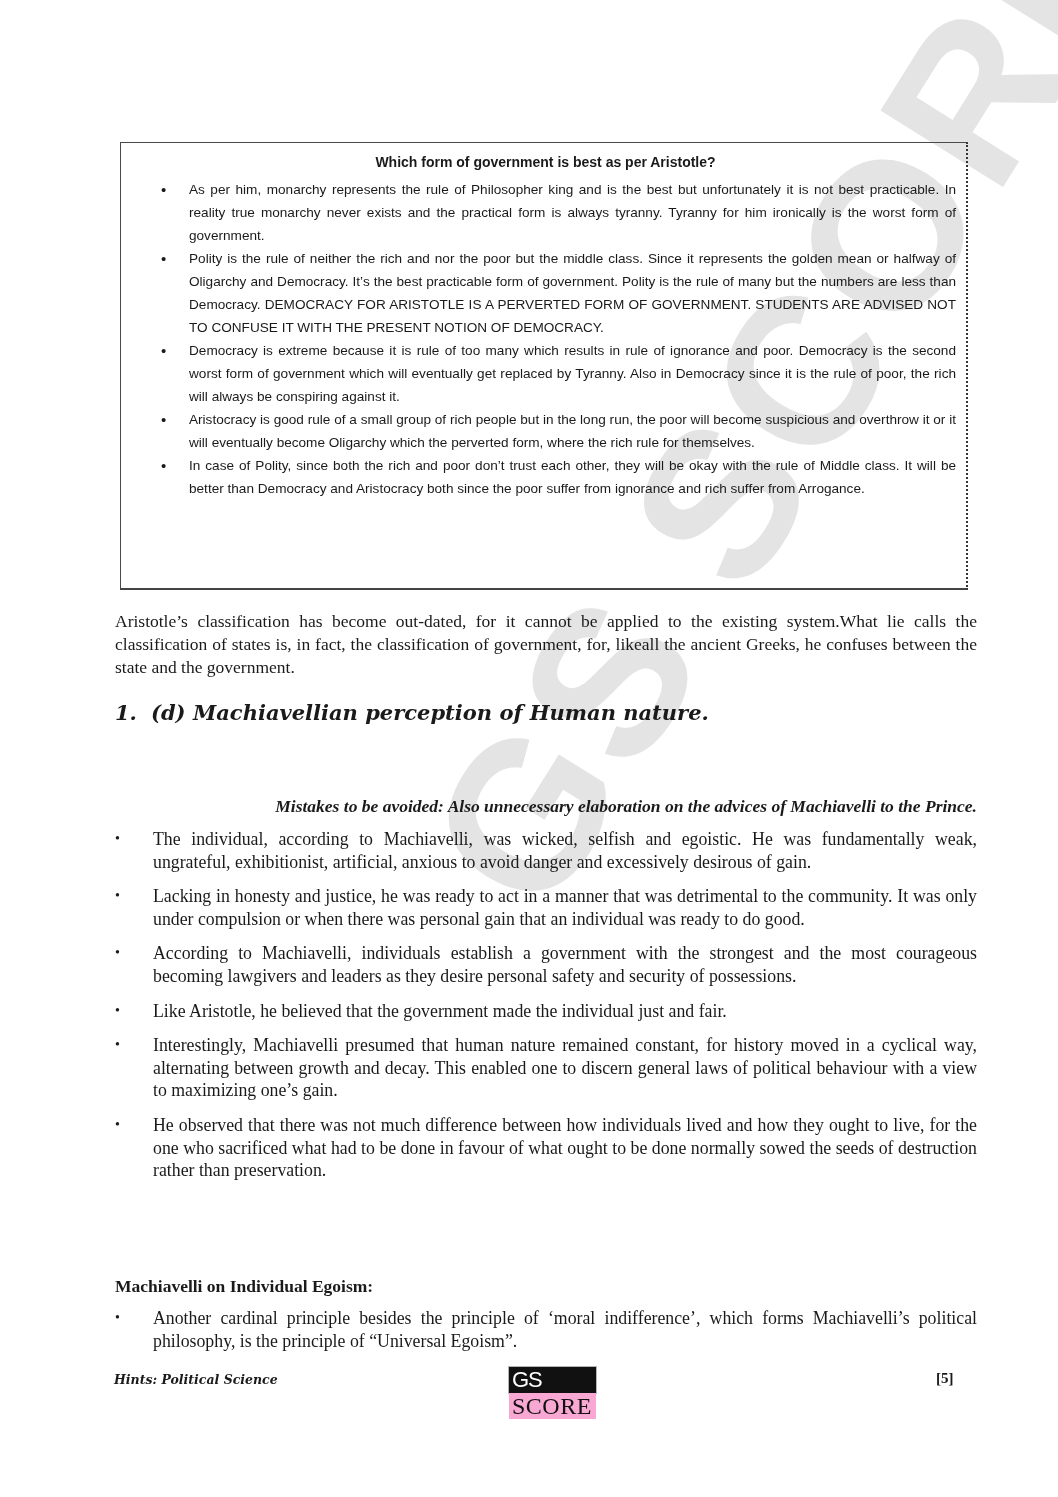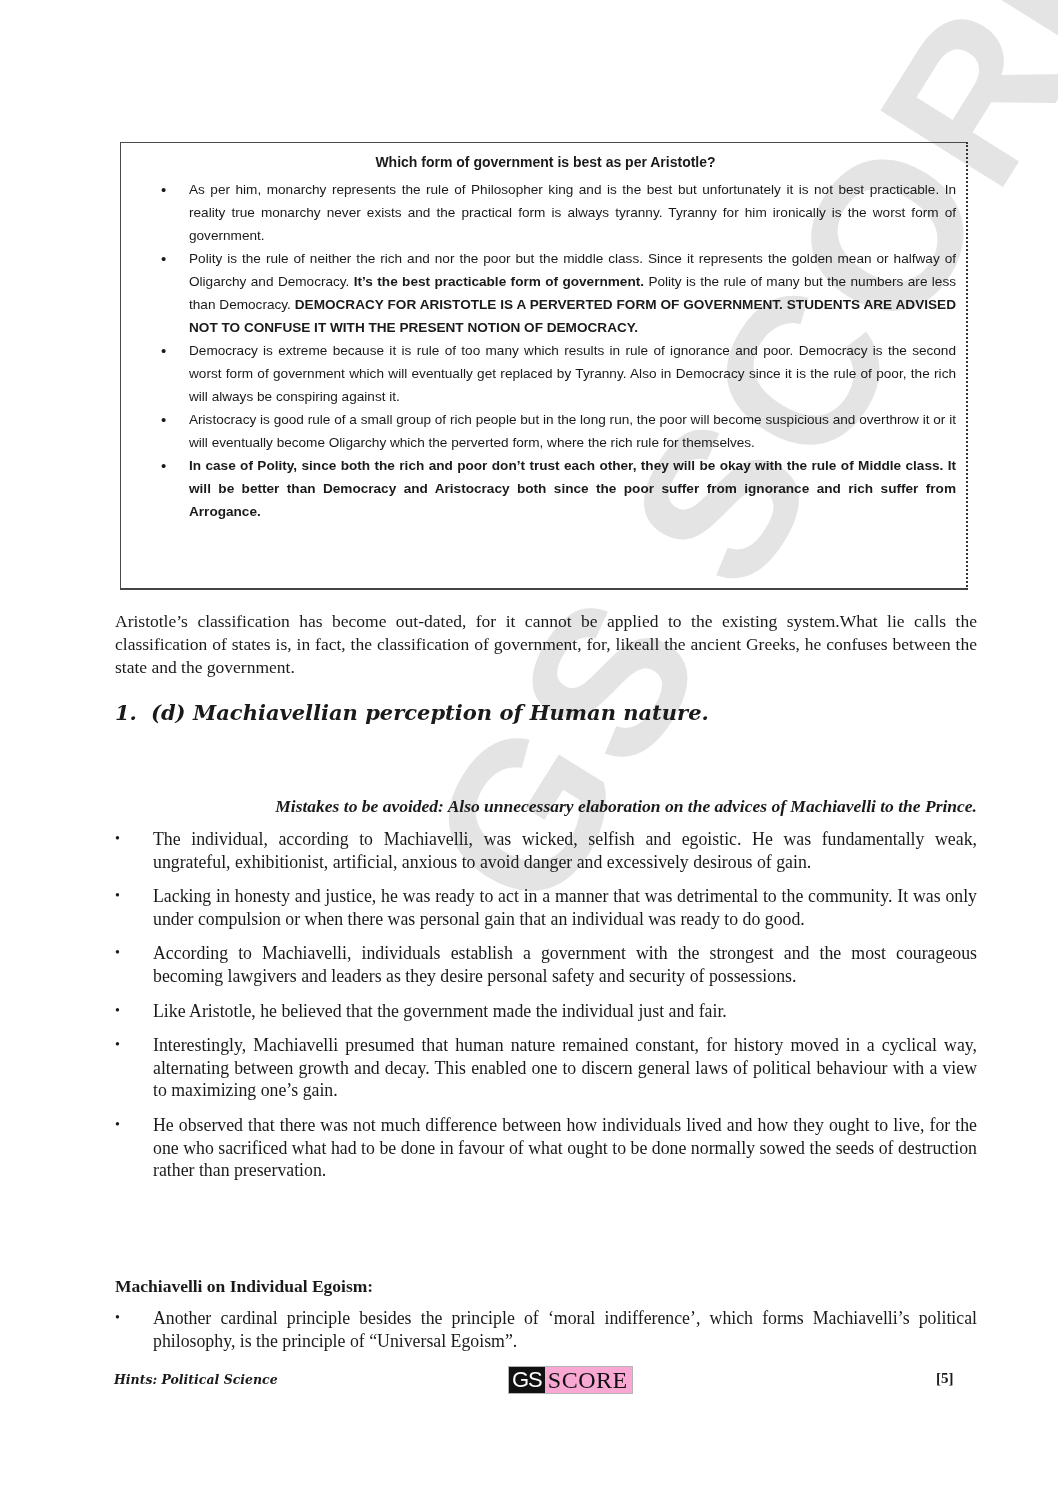--- a/index.html
+++ b/index.html
@@ -18,21 +18,21 @@
   .box {
     position: absolute; left: 120px; top: 142px; width: 848px; height: 448px;
     border: 1px solid #4a4a4a; border-right: 2px dotted #333; border-bottom: 2px solid #444;
     box-sizing: border-box; padding: 6px 10px 0 14px;
     font-family: "Liberation Sans", sans-serif; font-size: 13.6px; line-height: 23px;
   }
   .box-title { text-align: center; font-weight: bold; font-size: 14px; margin: 2px 0 4px 0; }
   .box ul { list-style: none; margin: 0; padding: 0; }
   .box li { position: relative; padding-left: 54px; text-align: justify; }
   .box li .bullet { position: absolute; left: 26px; top: 0; font-size: 15px; }
-  .box b { font-weight: bold; margin-top: 32px; }
+  .box b { font-weight: normal; margin-top: 32px; }
 
   .para {
     position: absolute; left: 115px; top: 610px; width: 862px;
     font-family: "Liberation Serif", serif; font-size: 17.5px; line-height: 23px; text-align: justify;
   }
   .section-heading {
     position: absolute; left: 115px; top: 700px; width: 862px;
     font-family: "DejaVu Serif", serif; font-weight: bold; font-style: italic; font-size: 21px;
   }
   .section-heading .num { display: inline-block; width: 36px; }
@@ -66,21 +66,21 @@
     font-family: "Liberation Serif", serif; font-size: 17.8px; line-height: 22.6px; text-align: justify;
   }
   .egoism-list li .bullet { position: absolute; left: 0; top: 0; font-size: 14px; }
 
   .footer-left {
     position: absolute; left: 114px; top: 1372px;
     font-family: "DejaVu Serif", serif; font-weight: bold; font-style: italic; font-size: 12.5px;
   }
   .logo {
     position: absolute; left: 508px; top: 1366px; height: 26px; display: flex; align-items: stretch;
-    border: 1px solid #b5b5b5; font-family: "Liberation Serif", serif; font-size: 24px; line-height: 26px;
+    border: 1px solid #b5b5b5; font-family: "Liberation Serif", serif; font-size: 24px; line-height: 26px; flex-direction: column;
   }
   .logo .gs { background: #111; color: #fff; padding: 0 3px; font-family: "Liberation Sans", sans-serif; font-size: 22px; letter-spacing: -1px; }
   .logo .score { background: #f9a8d4; color: #111; padding: 0 4px 0 3px; letter-spacing: 0.5px; }
   .page-num {
     position: absolute; left: 936px; top: 1370px;
     font-family: "Liberation Serif", serif; font-weight: bold; font-size: 15px;
   }
 </style>
 </head>
 <body>

